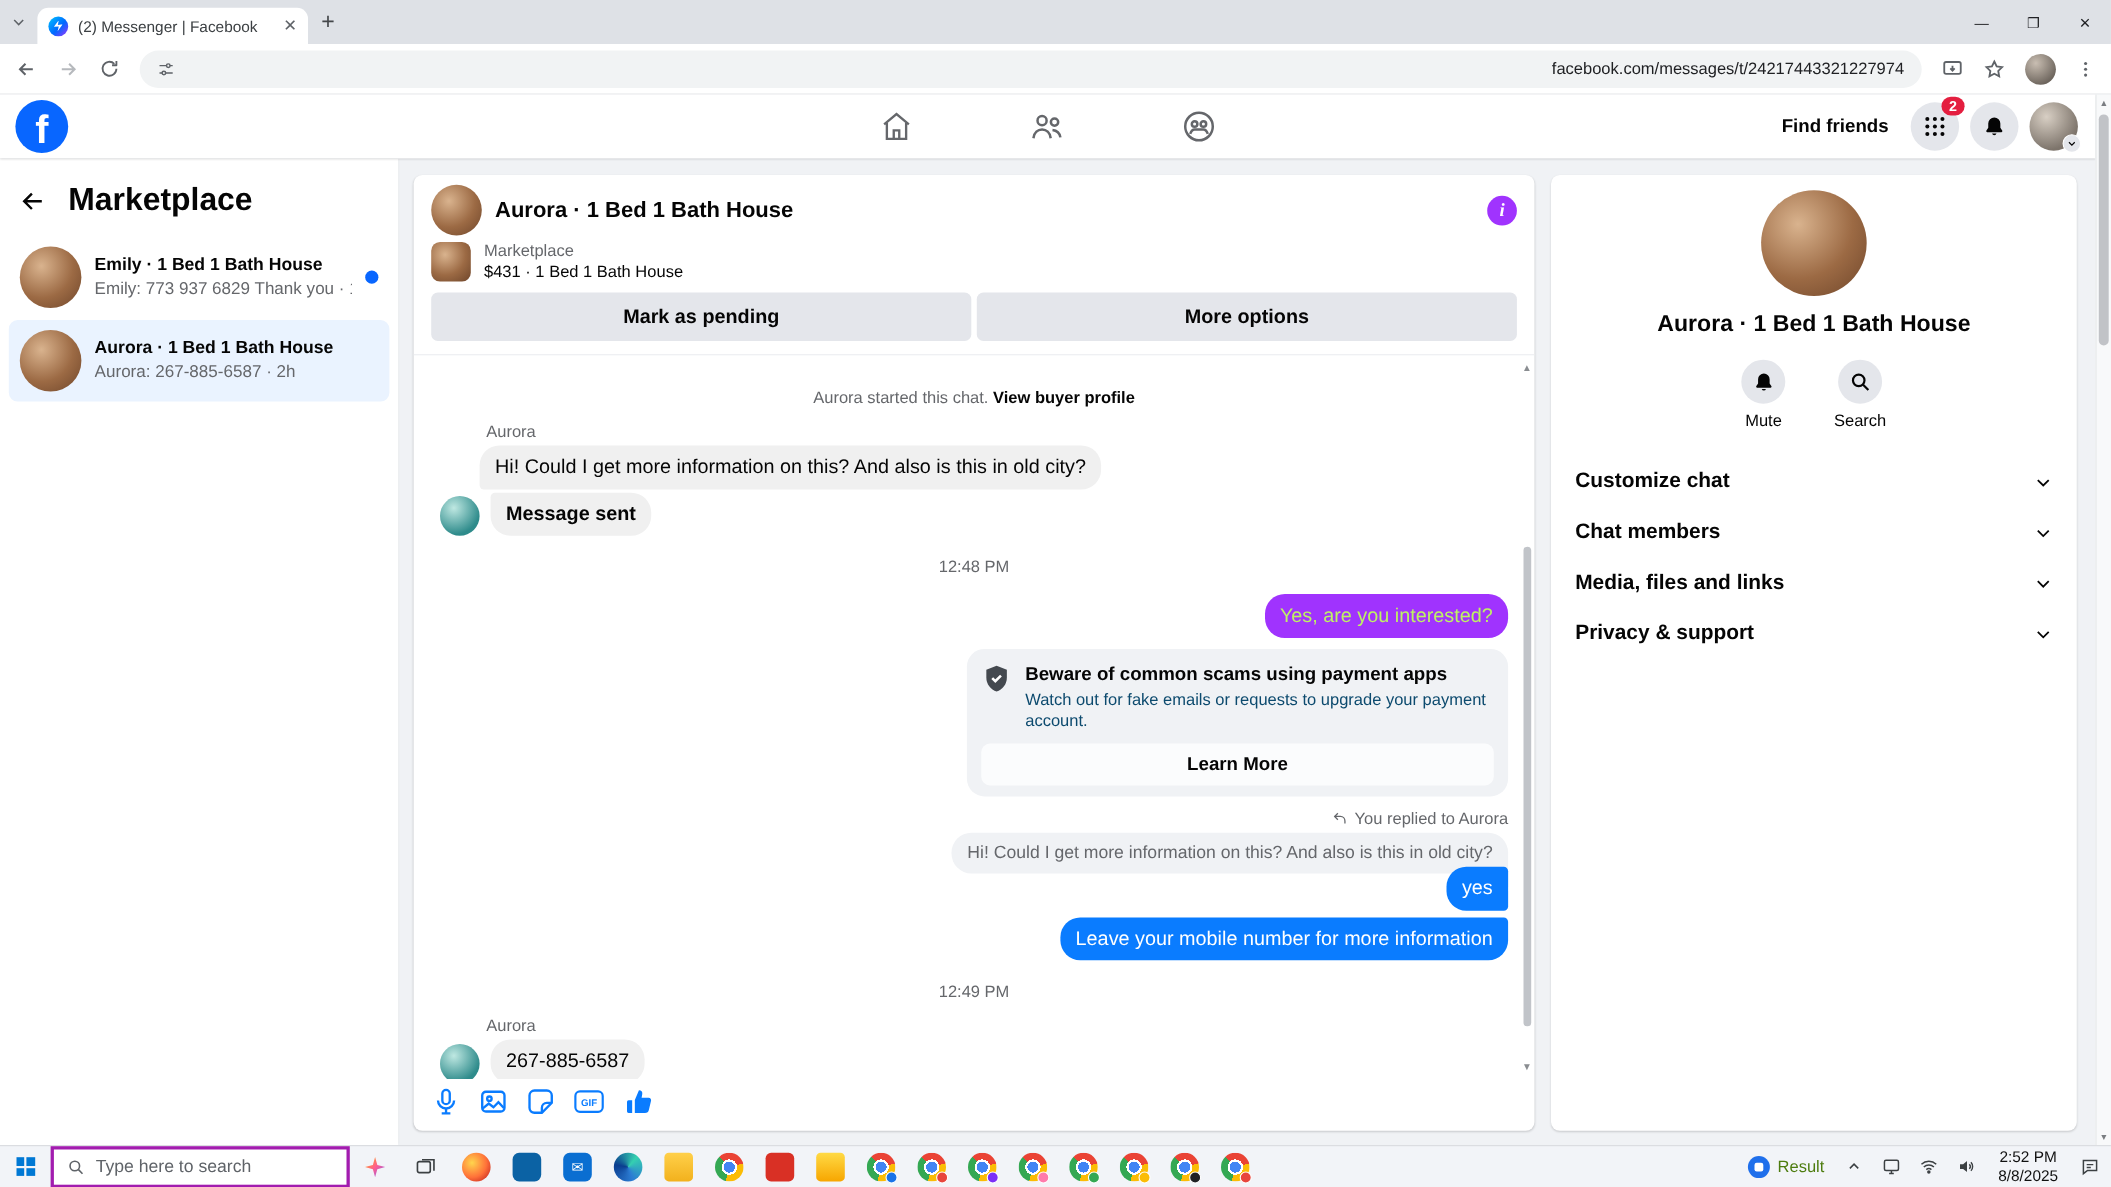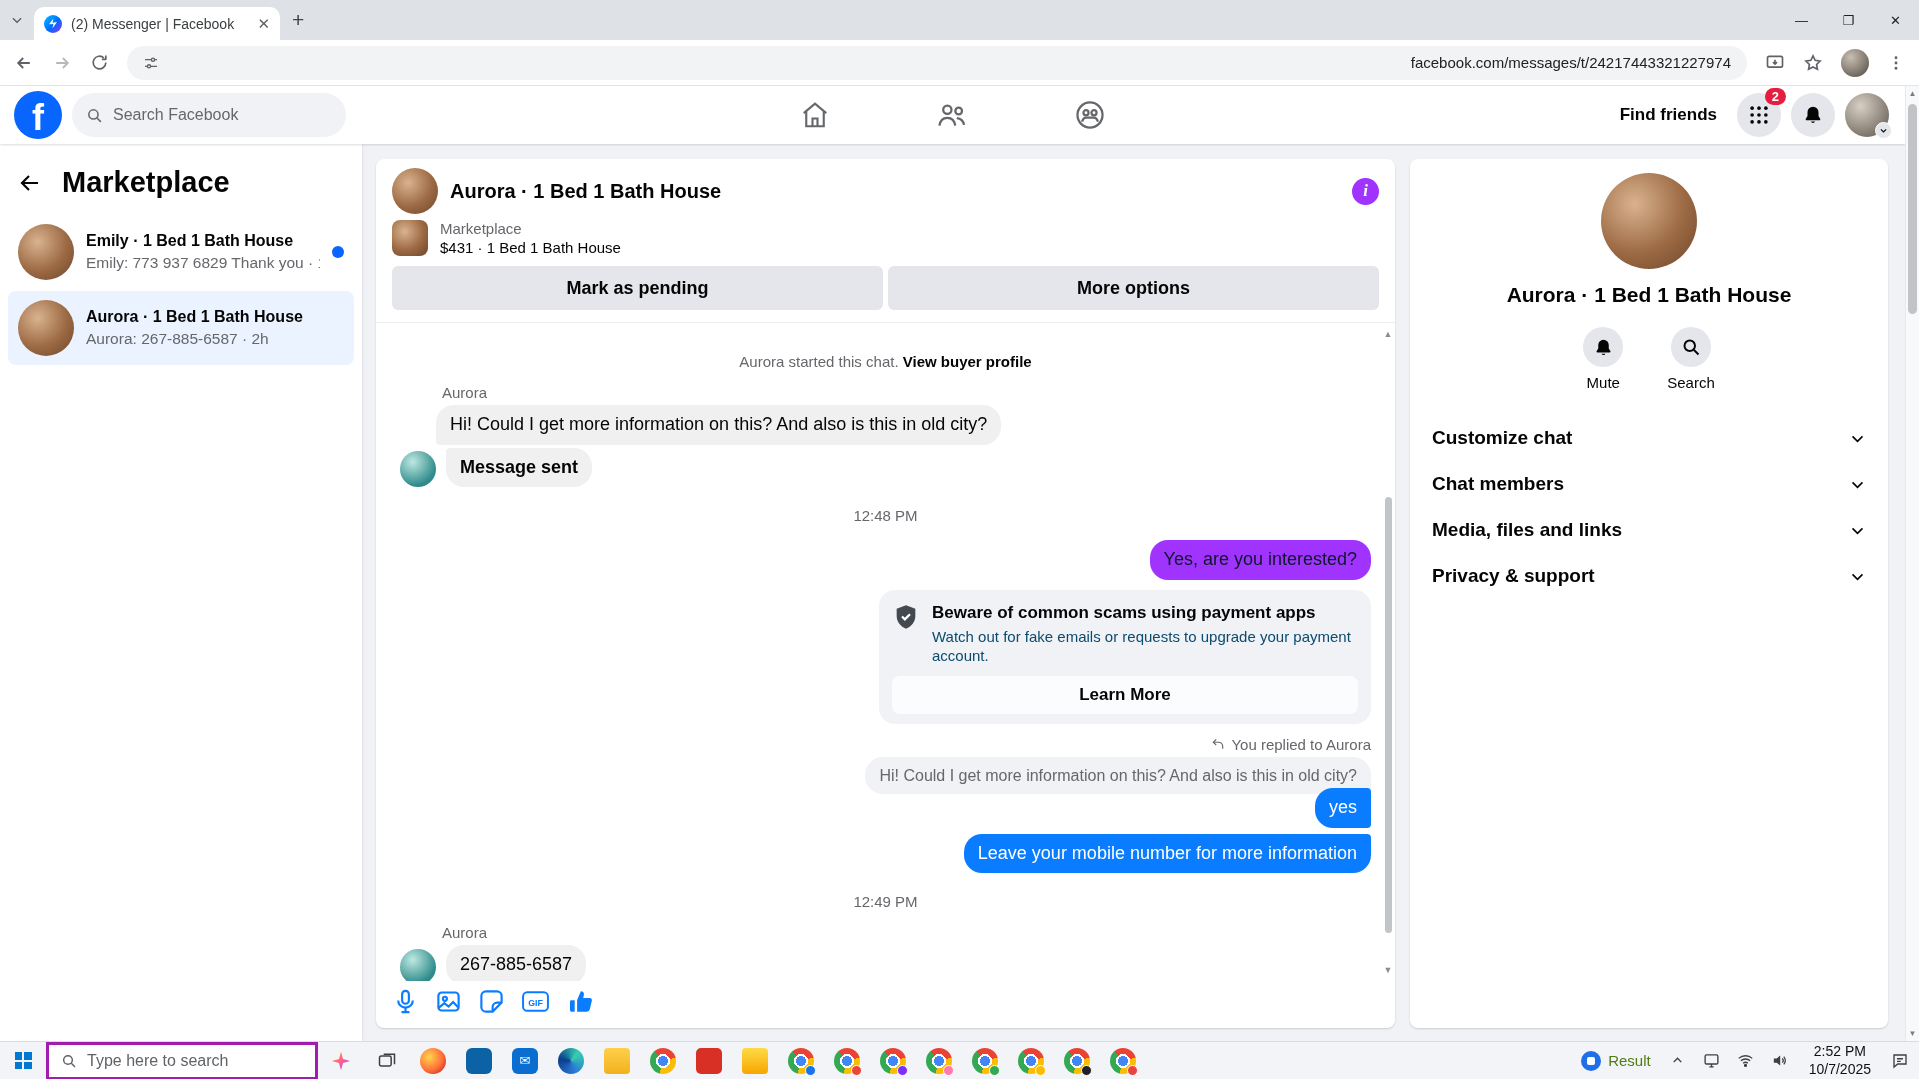--- a/index.html
+++ b/index.html
@@ -69,21 +69,21 @@
   .action-row{display:flex;gap:5px;padding:0 16px 12px;justify-content:center;}
   .action-btn{flex:1;height:44px;background:#e4e6eb;border:0;border-radius:6px;font-size:18px;font-weight:600;color:#050505;font-family:inherit;}
 
   
   .messages{flex:1;position:relative;padding:0 24px;overflow:hidden;}
   .center-note{text-align:center;font-size:15px;color:#65676b;margin-top:30px;}
   .view-link{font-weight:600;color:#050505;}
   .sender-label{font-size:15px;color:#65676b;margin:14px 0 4px 42px;}
   .bubble{display:inline-block;padding:9px 14px;border-radius:18px;font-size:18px;line-height:1.2;max-width:720px;}
   .bubble.gray{background:#f0f0f0;color:#050505;}
-  .bubble.purple{background:#a033fe;color:#0f172a;}
+  .bubble.purple{background:#a033fe;color:#bef264;}
   .bubble.blue{background:#0a7cff;color:#fff;}
   .bubble.quote{background:#f0f2f5;color:#65676b;font-size:16px;}
   .msg-left{margin-left:36px;}
   .b-first{border-radius:18px 18px 18px 4px;}
   .b-last{border-radius:4px 18px 18px 18px;}
   .row-avatar{display:flex;align-items:flex-end;gap:10px;margin-top:3px;}
   .avatar-sm{width:36px;height:36px;border-radius:50%;background:radial-gradient(circle at 35% 30%,#bfe8e2,#2e8b8b 70%);flex:none;}
   .bold{font-weight:700;}
   .timestamp{text-align:center;font-size:15px;color:#65676b;margin-top:20px;}
   .right-align{display:flex;justify-content:flex-end;}
@@ -211,29 +211,20 @@
           <circle cx="12" cy="5" r="1.9"></circle>
           <circle cx="12" cy="12" r="1.9"></circle>
           <circle cx="12" cy="19" r="1.9"></circle>
         </svg>
     </span>
   </div>
 </div>
 
 <div class="fbheader">
   <div class="fb-logo">f</div>
-  <div class="fb-search">
-    <span>
-      <svg width="17" height="17" viewBox="0 0 24 24" fill="none" stroke="#65676b" stroke-width="2.2">
-          <circle cx="10.5" cy="10.5" r="6.5"></circle>
-          <path d="M15.5 15.5 21 21"></path>
-        </svg>
-    </span>
-    <input placeholder="Search Facebook" style="">
-  </div>
   <div class="fb-nav">
     <span>
       <svg width="30" height="30" viewBox="0 0 24 24" fill="none" stroke="#65676b" stroke-width="1.7">
           <path d="M3 10.5 12 3l9 7.5"></path>
           <path d="M5 9.2V21h14V9.2"></path>
           <path d="M10 21v-6.2h4V21"></path>
         </svg>
     </span>
     <span>
       <svg width="32" height="32" viewBox="0 0 24 24" fill="none" stroke="#65676b" stroke-width="1.7">
@@ -631,21 +622,21 @@
     </span>
     <span class="tray-ico">
       <svg width="17" height="17" viewBox="0 0 24 24" fill="#3c4043">
           <path d="M4 9v6h4l5 4V5L8 9z"></path>
           <path d="M16 9a4.5 4.5 0 0 1 0 6" stroke="#3c4043" stroke-width="1.8" fill="none"></path>
           <path d="M18 6.5a8 8 0 0 1 0 11" stroke="#3c4043" stroke-width="1.8" fill="none"></path>
         </svg>
     </span>
     <div class="tray-time">
       <div>2:52 PM</div>
-      <div>10/7/2025</div>
+      <div>8/8/2025</div>
     </div>
     <span class="tray-ico">
       <svg width="18" height="18" viewBox="0 0 24 24" fill="none" stroke="#3c4043" stroke-width="1.8">
           <path d="M4 4h16v12H9l-5 4z"></path>
           <path d="M8 9h8M8 12.5h5"></path>
         </svg>
     </span>
   </div>
 </div>
 

